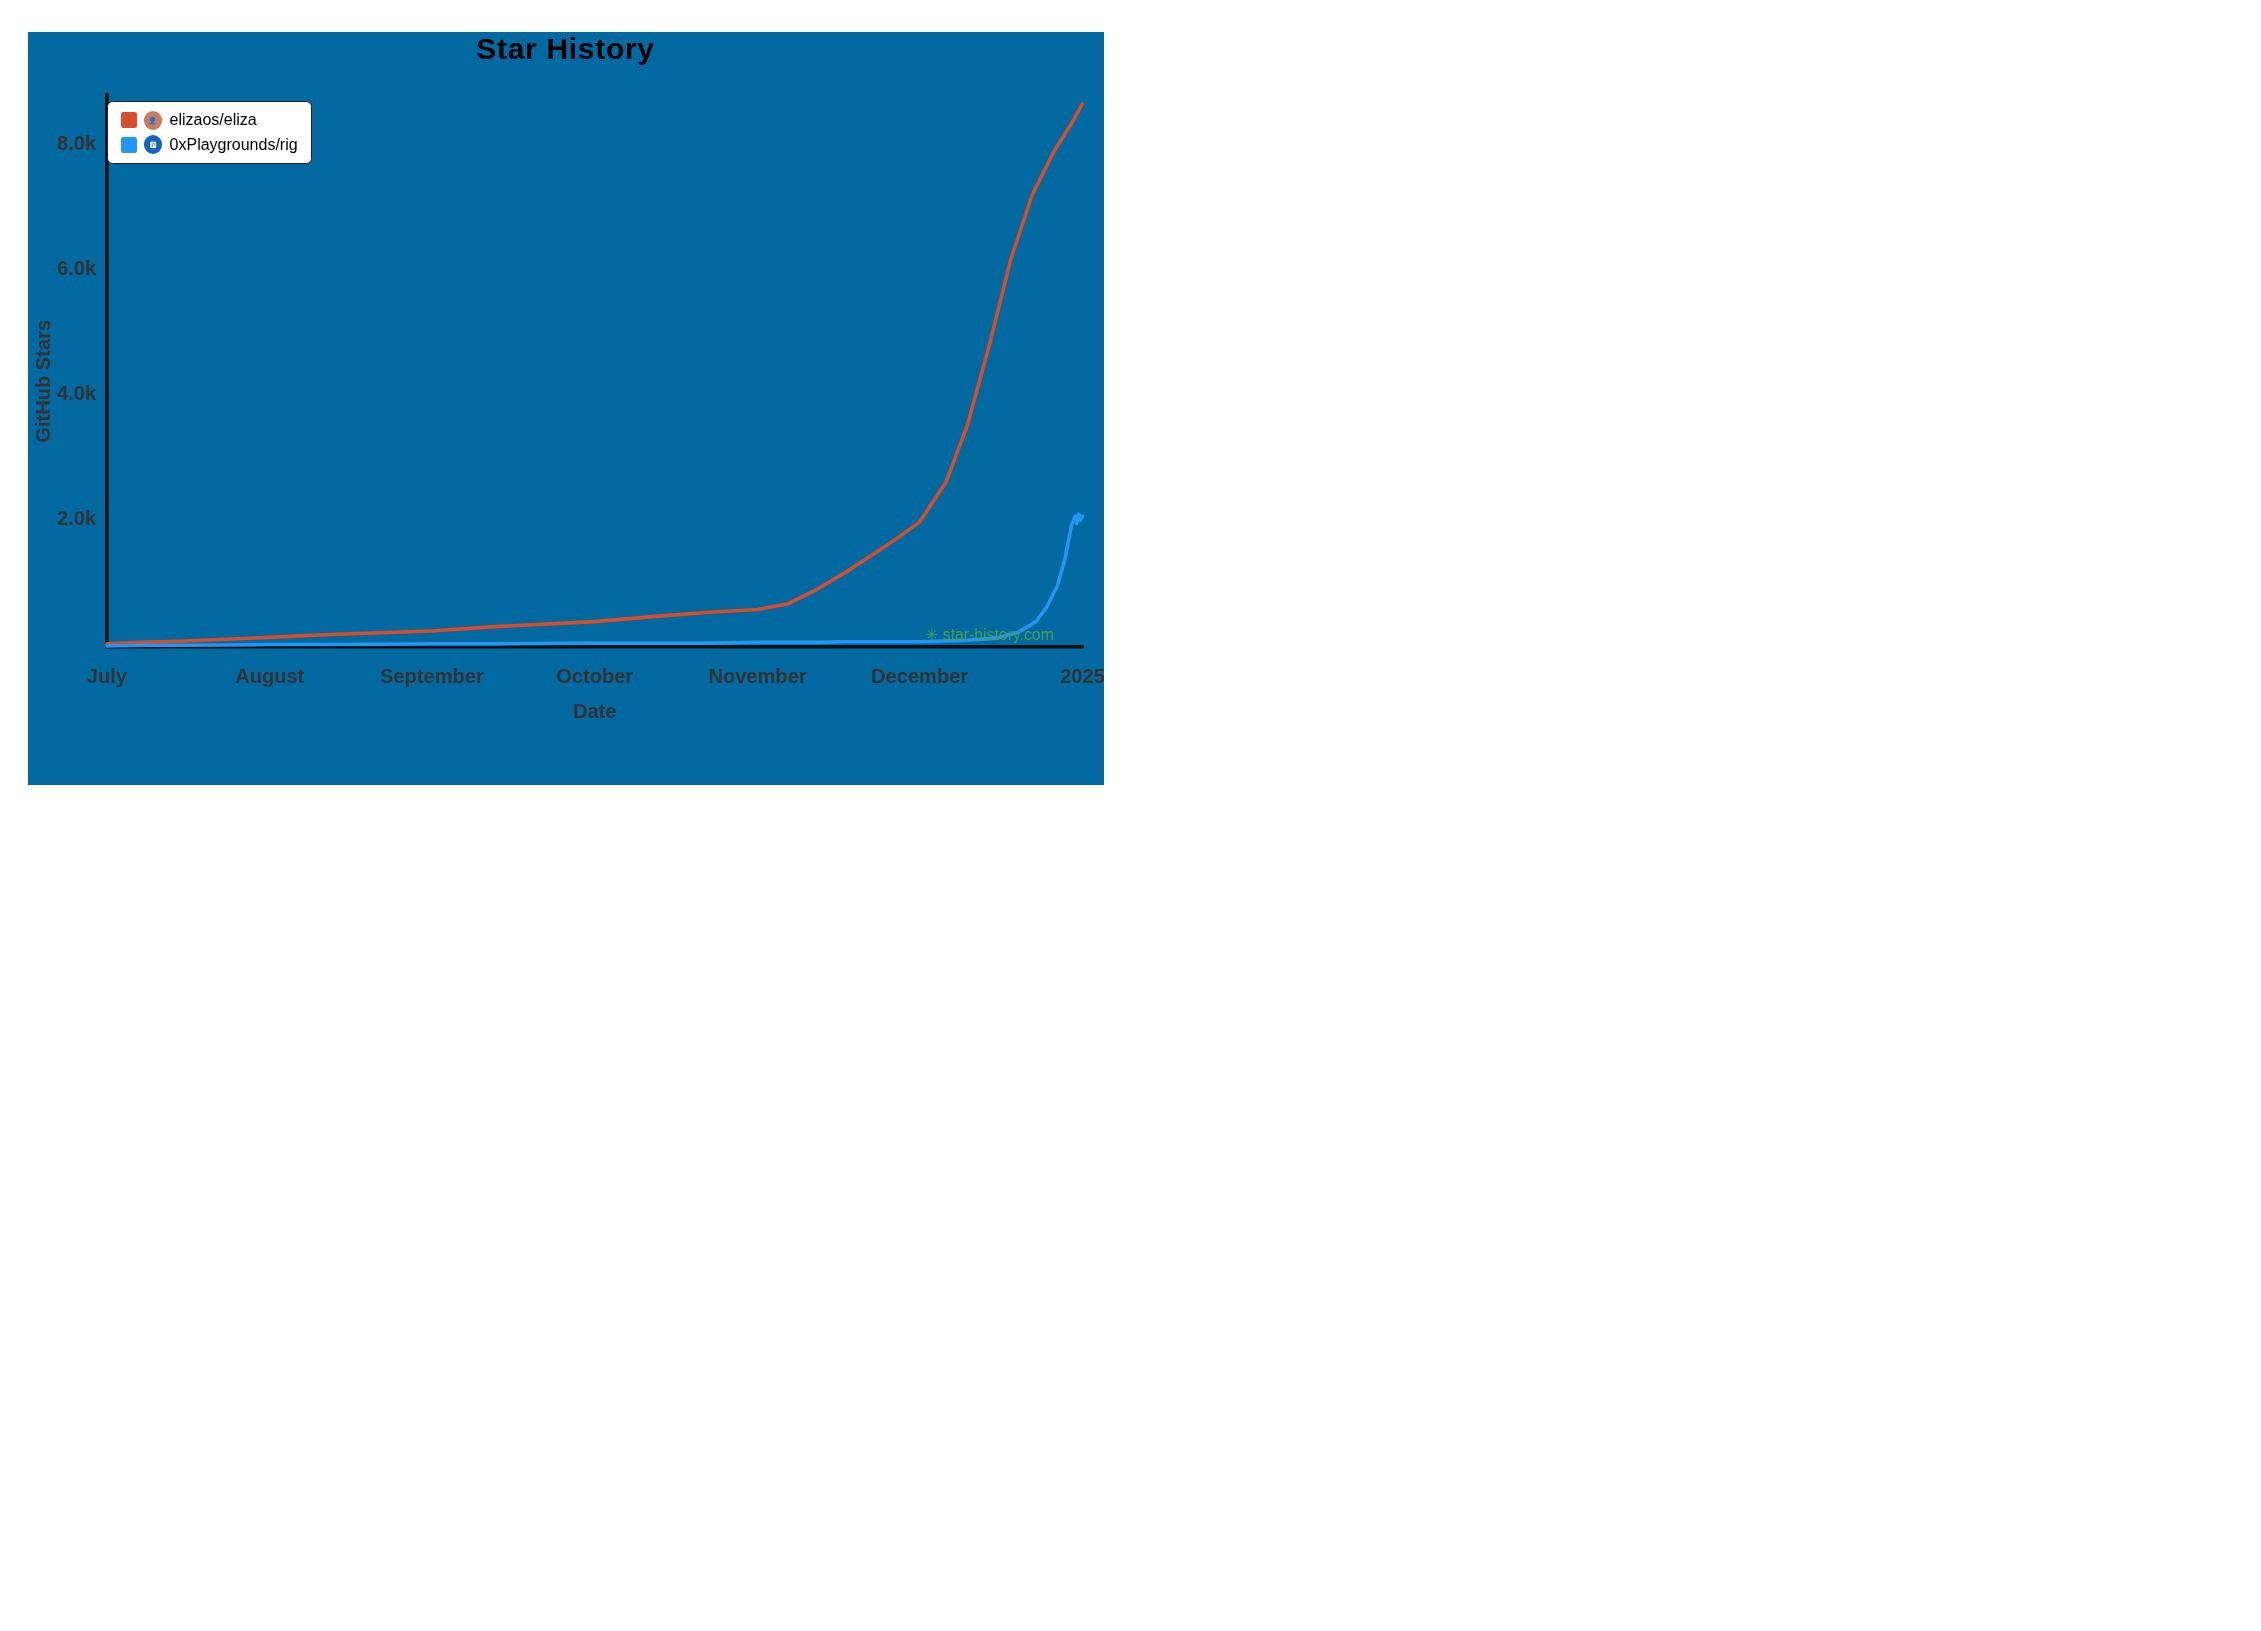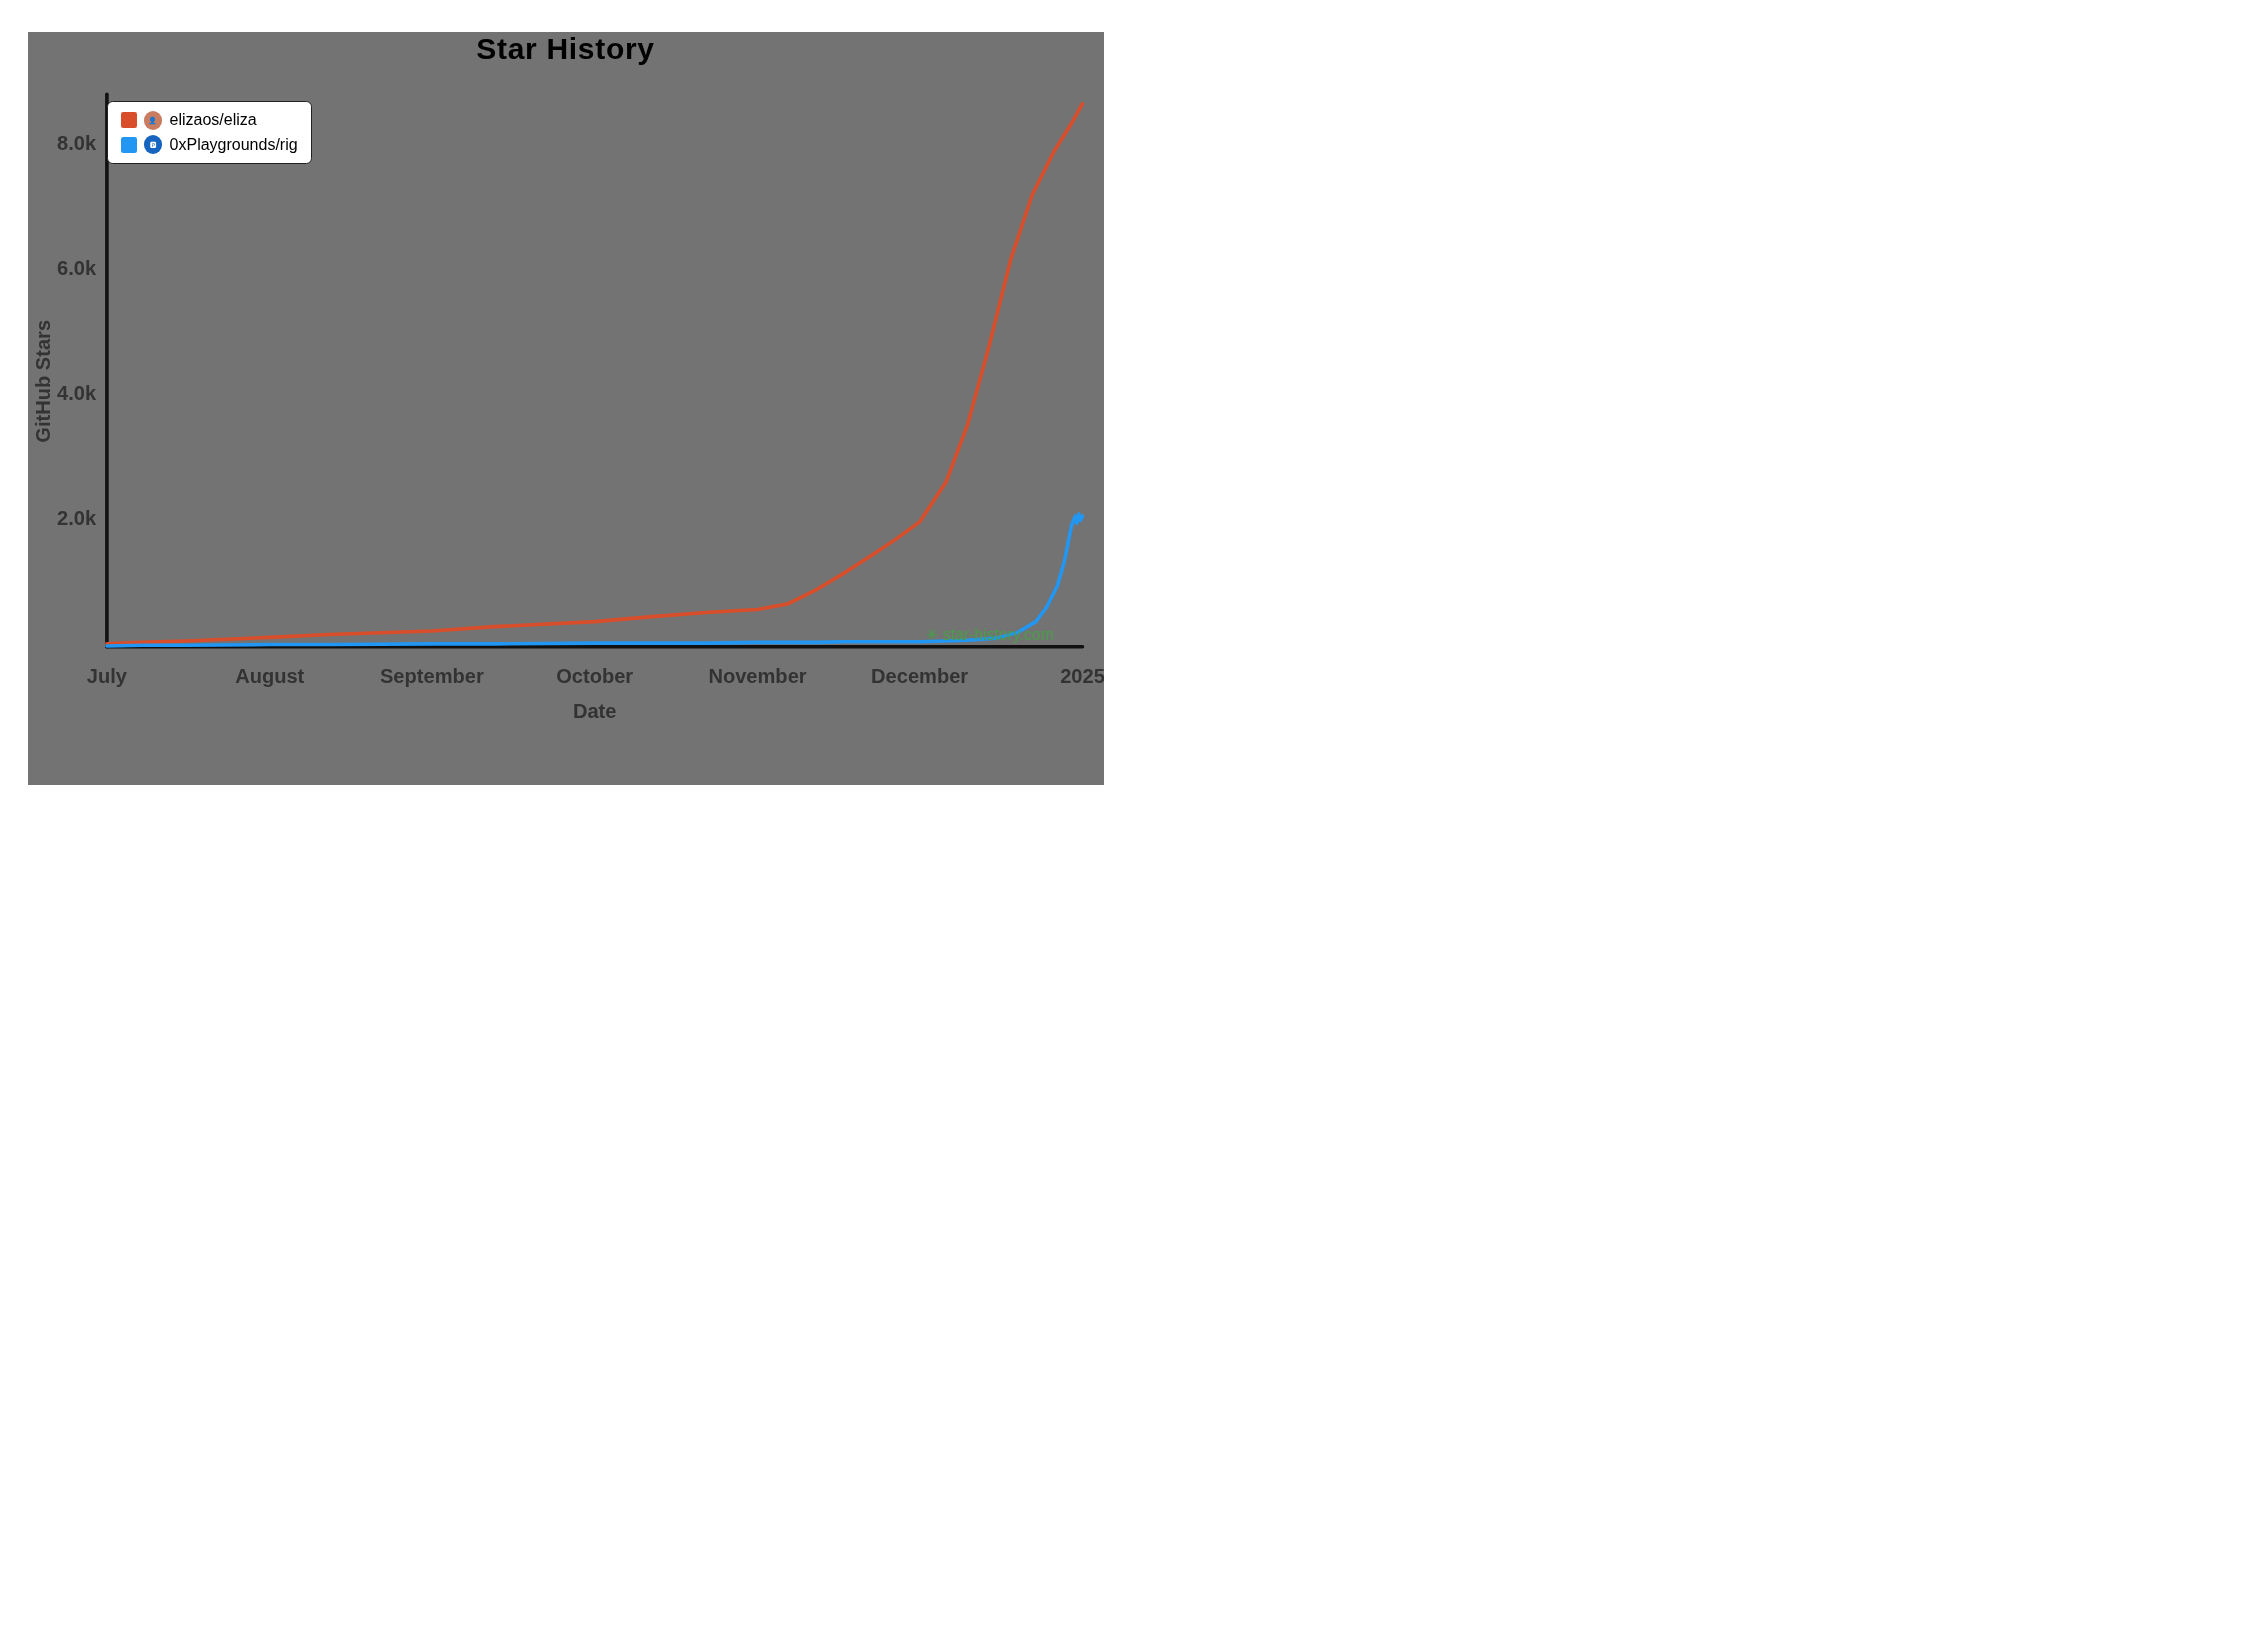--- a/index.html
+++ b/index.html
@@ -9,21 +9,21 @@
       width: 1131px;
       height: 816px;
       display: flex;
       align-items: center;
       justify-content: center;
     }
     .chart-container {
       width: 1076px;
       height: 753px;
       position: relative;
-      background: #737373;
+      background: #0369a1;
     }
     .chart-title {
       text-align: center;
       font-size: 30px;
       font-weight: 900;
       font-family: 'Segoe UI', sans-serif;
       margin-bottom: 14.3px;
       letter-spacing: 0.7px;
     }
     .chart-area {

